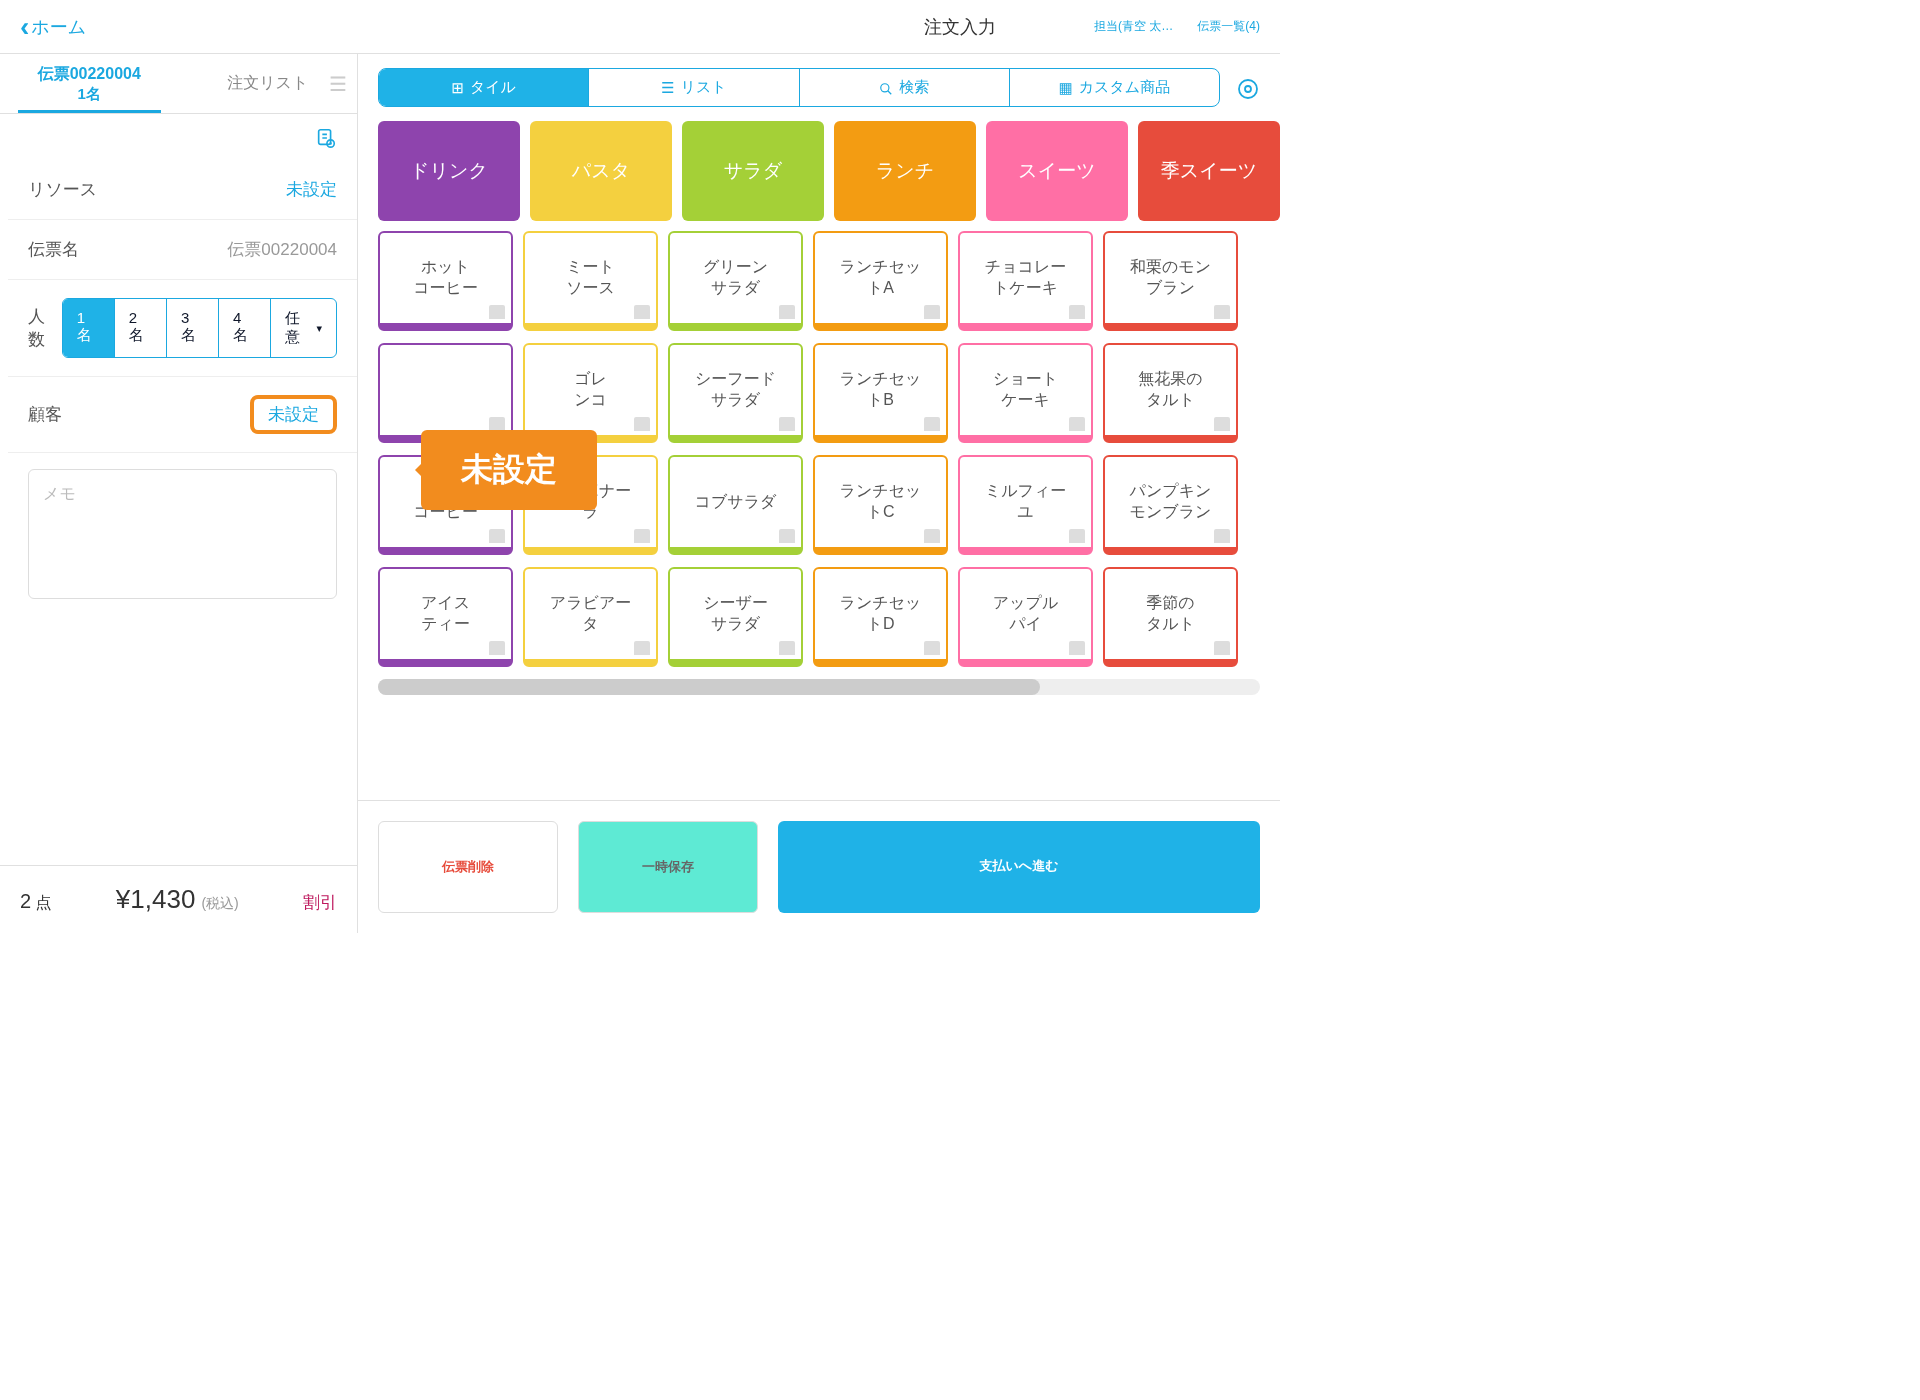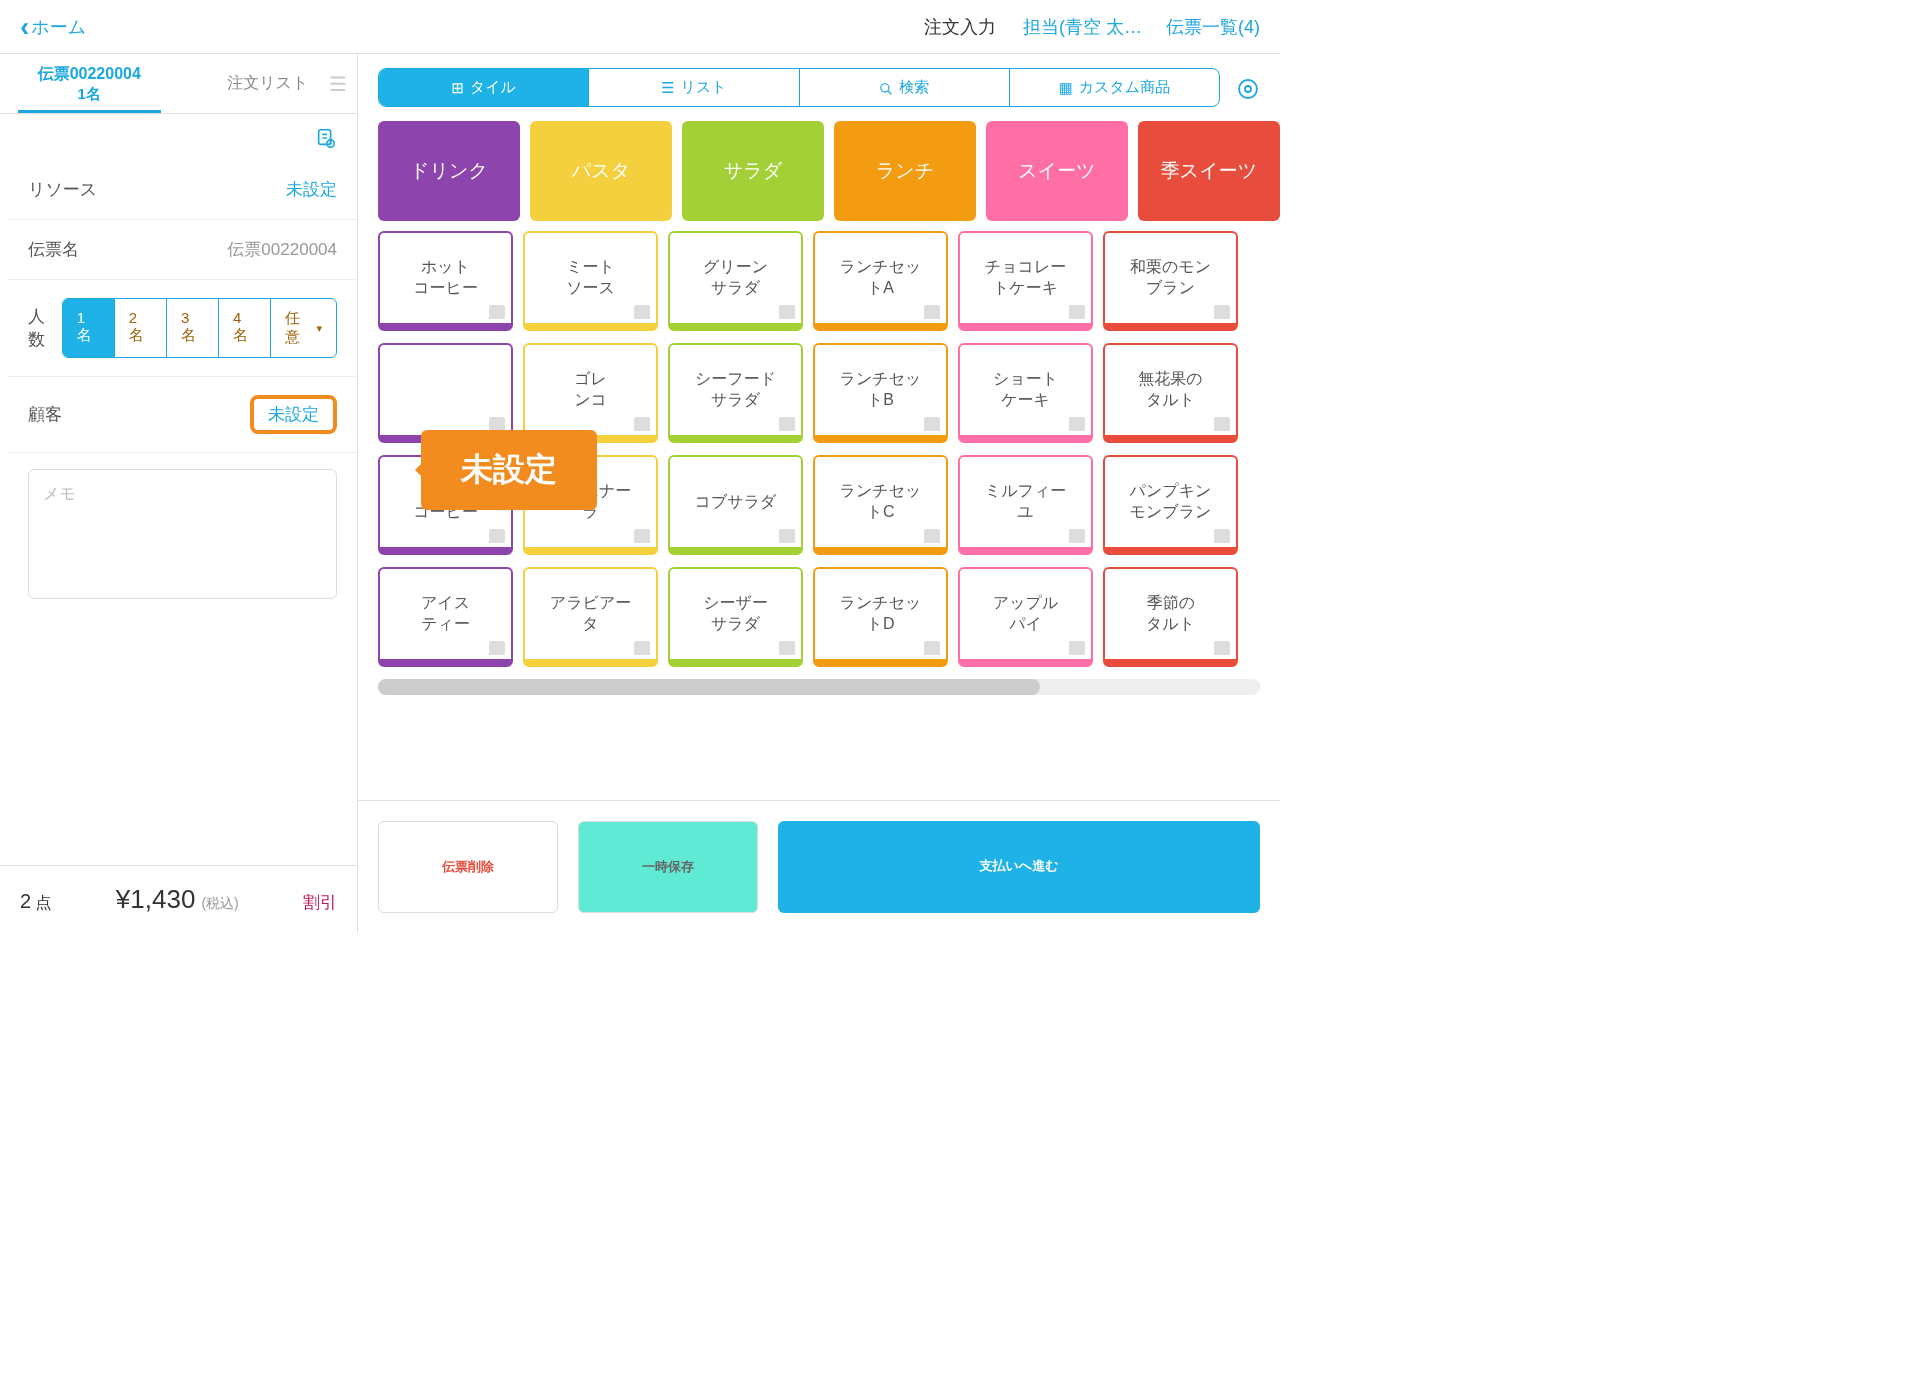--- a/index.html
+++ b/index.html
@@ -1,38 +1,38 @@
 <!DOCTYPE html>
 <html><head>
 <meta charset="utf-8">
 <style>
 * { box-sizing: border-box; margin: 0; padding: 0; }
 body { font-family: -apple-system, "Hiragino Sans", sans-serif; background: #fff; color: #333; width: 1280px; height: 933px; overflow: hidden; }
 .header { height: 54px; display: flex; align-items: center; justify-content: space-between; border-bottom: 1px solid #e0e0e0; padding: 0 20px; }
 .back-btn { display: flex; align-items: center; color: #1BA8E0; font-size: 18px; cursor: pointer; }
 .back-btn .chev { font-size: 28px; font-weight: bold; margin-right: 2px; }
 .title { font-size: 18px; font-weight: 500; position: absolute; left: 50%; transform: translateX(-50%); }
-.header-right { display: flex; gap: 24px; color: #1BA8E0; font-size: 18px; }
+.header-right { display: flex; gap: 24px; color: #1BA8E0; font-size: 12px; }
 .main { display: flex; height: calc(100% - 54px); }
 .left { width: 428px; border-right: 1px solid #e0e0e0; display: flex; flex-direction: column; }
 .tabs { display: flex; height: 60px; }
 .tab { flex: 1; display: flex; flex-direction: column; align-items: center; justify-content: center; font-size: 16px; color: #888; cursor: pointer; border-bottom: 1px solid #e0e0e0; position: relative; }
 .tab.active { color: #1BA8E0; font-weight: 600; }
 .tab.active::after { content: ''; position: absolute; bottom: 0; left: 10%; width: 80%; height: 3px; background: #1BA8E0; }
 .tab .sub { font-size: 15px; }
 .tab-icon { position: absolute; right: 10px; color: #ccc; font-size: 20px; }
 .left-body { flex: 1; overflow-y: auto; margin-left: 8px; }
 .action-row { display: flex; justify-content: flex-end; padding: 10px 20px; }
 .action-icon { color: #1BA8E0; font-size: 22px; }
 .field-row { display: flex; justify-content: space-between; align-items: center; padding: 18px 20px; border-bottom: 1px solid #eee; font-size: 17px; }
 .field-label { color: #555; }
 .field-val { color: #999; }
 .field-val.blue { color: #1BA8E0; }
 .people-seg { display: flex; border: 1px solid #1BA8E0; border-radius: 6px; overflow: hidden; }
-.people-seg > div { padding: 10px 14px; font-size: 15px; color: #a16207; border-right: 1px solid #1BA8E0; cursor: pointer; }
+.people-seg > div { padding: 10px 14px; font-size: 15px; color: #0f172a; border-right: 1px solid #1BA8E0; cursor: pointer; }
 .people-seg > div:last-child { border-right: none; }
 .people-seg > div.sel { background: #1FB2E7; color: #fff; }
 .people-seg .any { display: flex; align-items: center; gap: 2px; }
 .cust-box { border: 4px solid #F28C1E; border-radius: 8px; padding: 4px 14px; color: #1BA8E0; font-size: 17px; position: relative; z-index: 10; background: #fff; }
 .callout { position: absolute; background: #F28C1E; color: #fff; font-size: 32px; font-weight: 600; padding: 18px 40px; border-radius: 6px; z-index: 9; left: 421px; top: 430px; }
 .callout::before { content: ''; position: absolute; left: -18px; top: 50%; transform: translateY(-50%); border: 12px solid transparent; border-right-color: #F28C1E; }
 .memo { margin: 16px 20px; border: 1px solid #ddd; border-radius: 6px; padding: 14px; min-height: 130px; font-size: 16px; color: #bbb; }
 .left-footer { border-top: 1px solid #e0e0e0; padding: 18px 20px; display: flex; align-items: baseline; justify-content: space-between; }
 .count { font-size: 20px; }
 .price { font-size: 26px; font-weight: 500; }
@@ -223,21 +223,21 @@
             <div class="item bb" style="border-color: rgb(142, 68, 173); white-space: pre-line;">アイス
 ティー</div>
             <div class="item bb" style="border-color: rgb(244, 208, 63); white-space: pre-line;">アラビアー
 タ</div>
             <div class="item bb" style="border-color: rgb(164, 208, 55); white-space: pre-line;">シーザー
 サラダ</div>
             <div class="item bb" style="border-color: rgb(243, 156, 18); white-space: pre-line;">ランチセッ
 トD</div>
             <div class="item bb" style="border-color: rgb(255, 111, 165); white-space: pre-line;">アップル
 パイ</div>
-            <div class="item bb" style="border-color: rgb(231, 76, 60); white-space: pre-line; text-align: right;">季節の
+            <div class="item bb" style="border-color: rgb(231, 76, 60); white-space: pre-line;">季節の
 タルト</div>
           </div>
         </div>
       <div class="scroll-track">
           <div class="scroll-thumb"></div>
         </div>
     </div>
     <div class="right-footer">
       <div class="btn del">伝票削除</div>
       <div class="btn save">一時保存</div>

